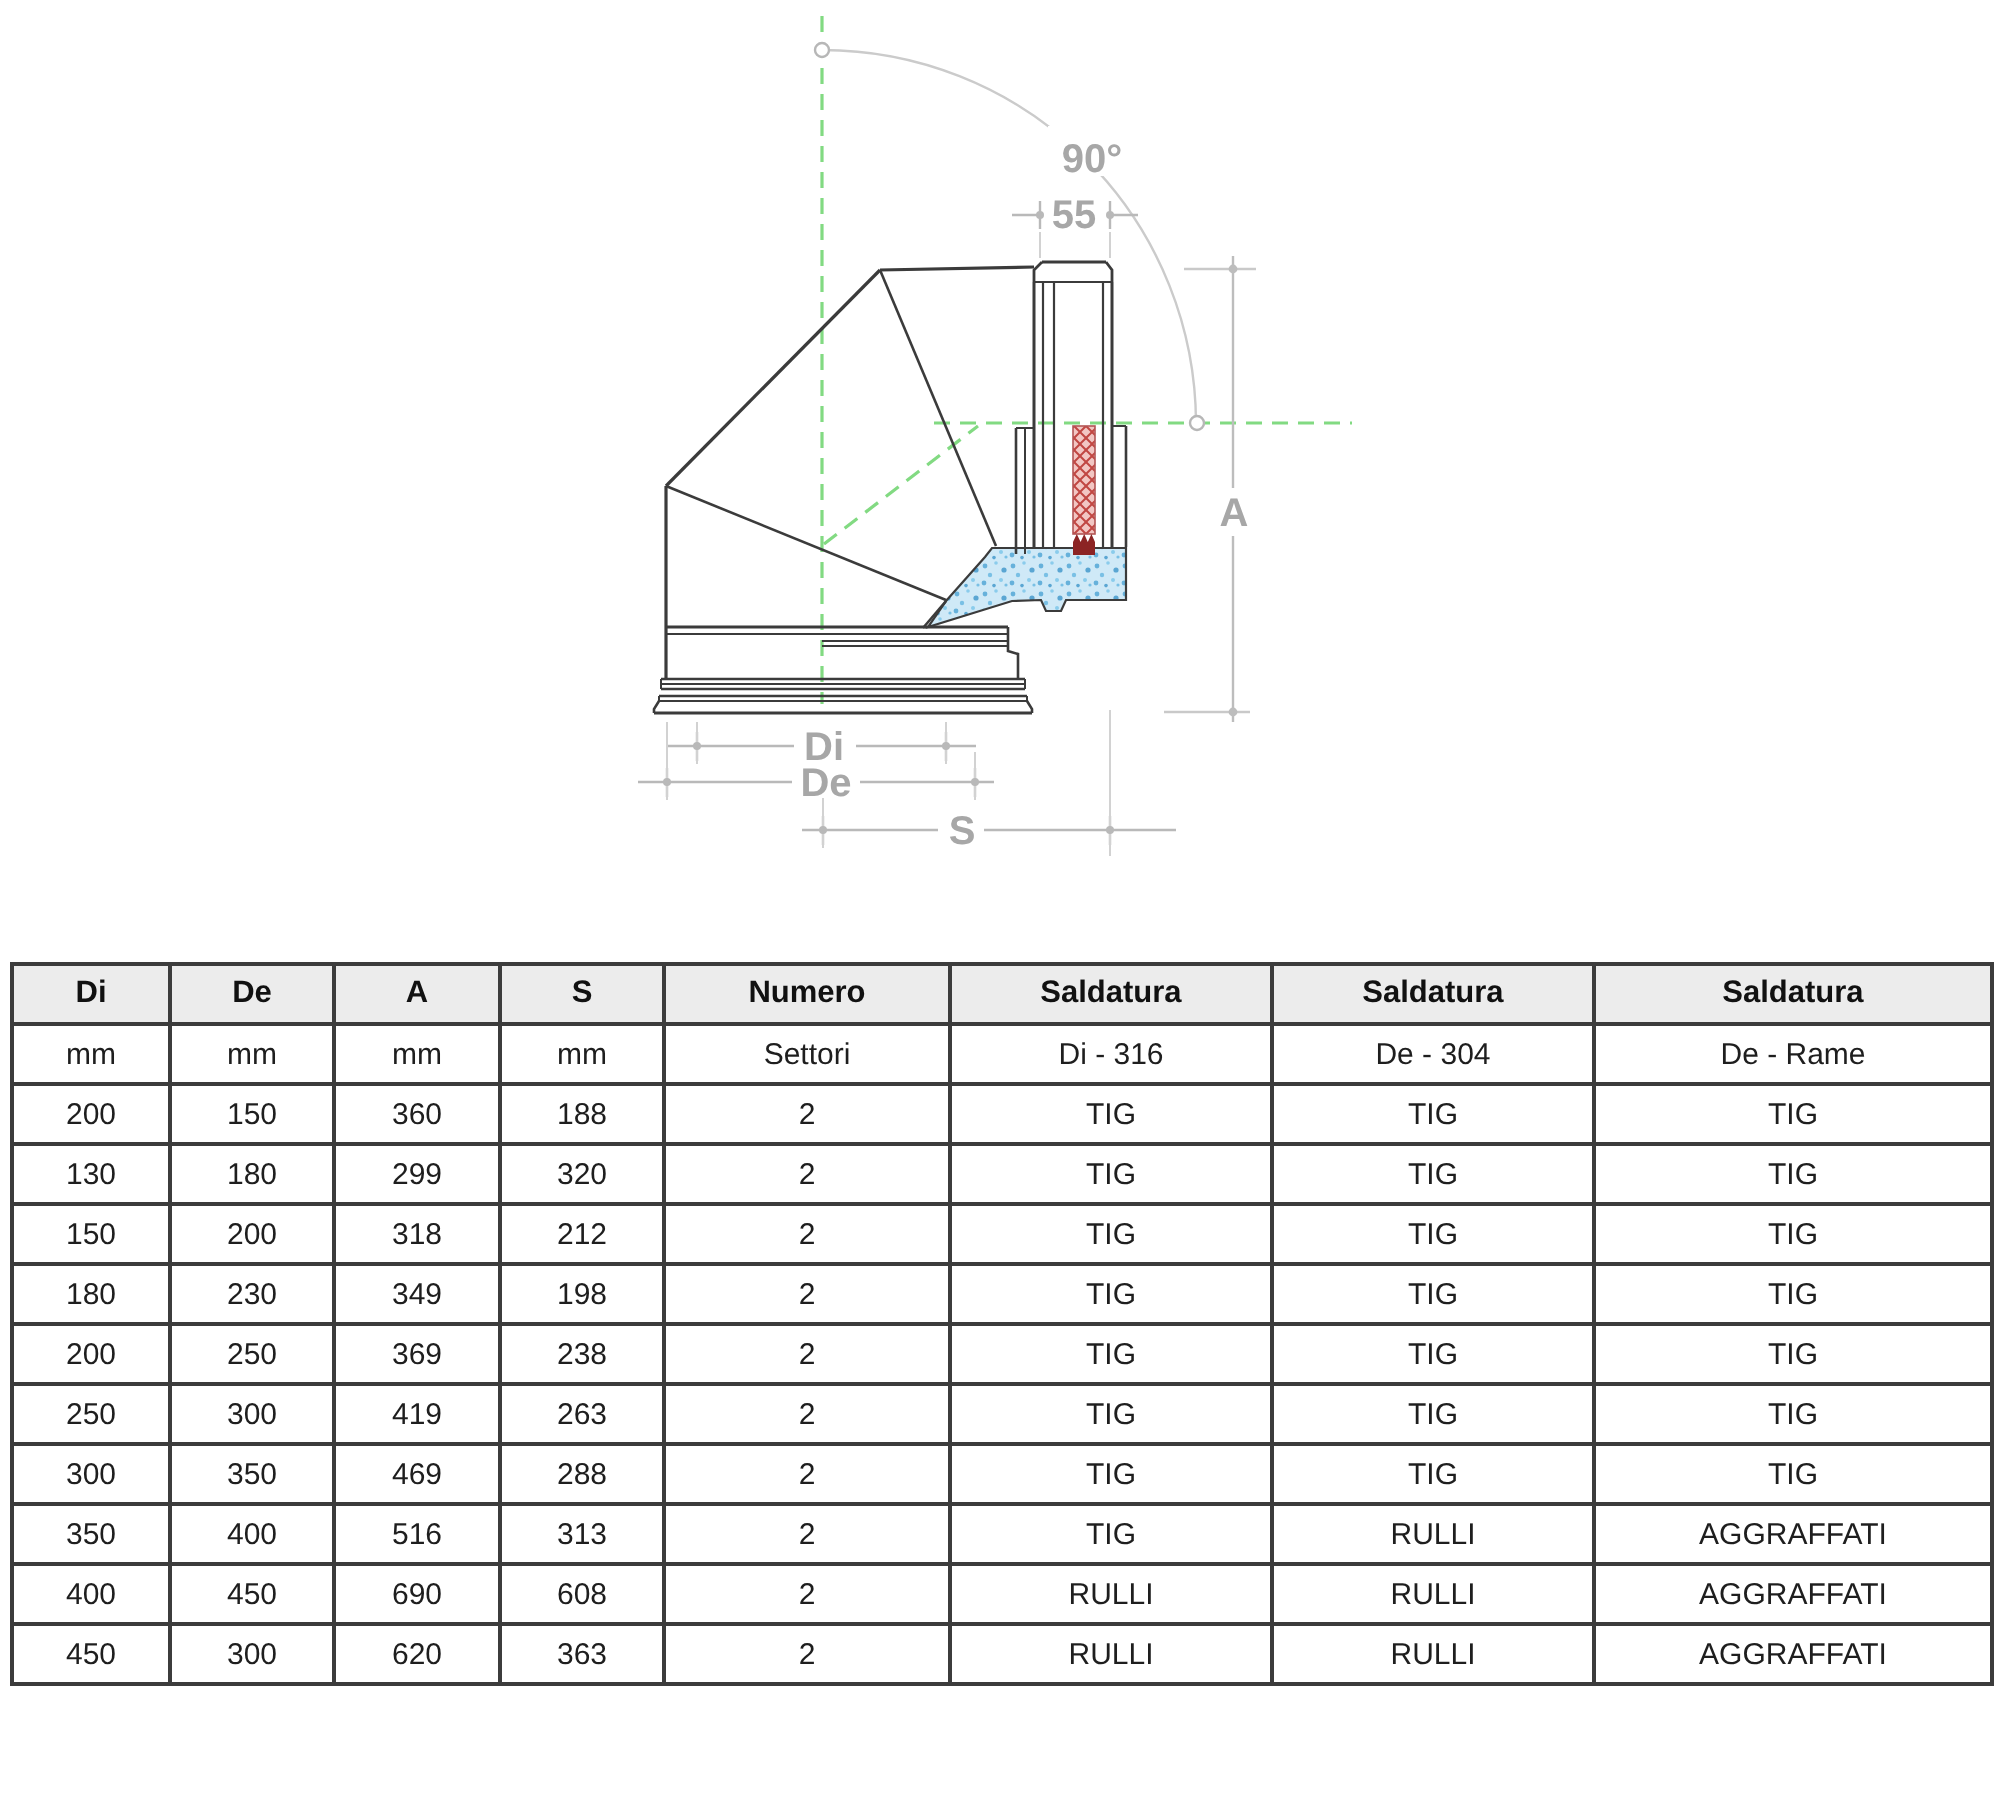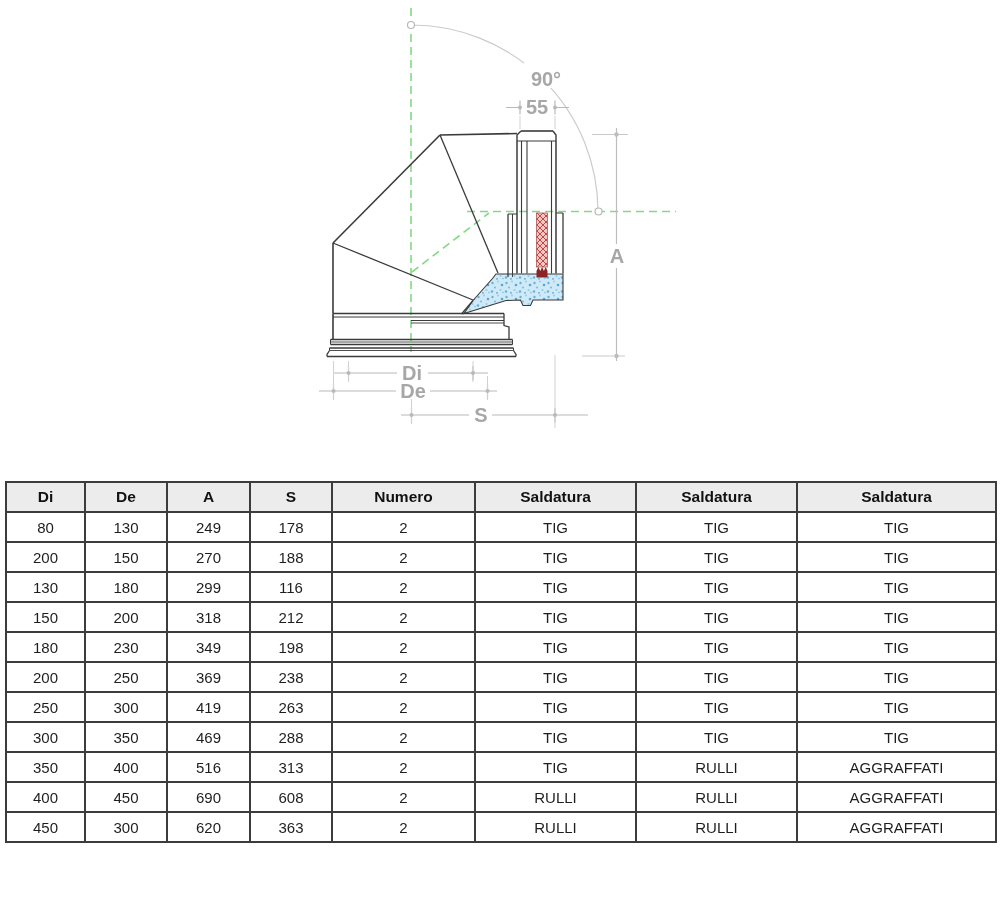--- a/index.html
+++ b/index.html
@@ -194,47 +194,47 @@
       <tr data-name="header-row">
         <th data-name="column-header">Di</th>
         <th data-name="column-header">De</th>
         <th data-name="column-header">A</th>
         <th data-name="column-header">S</th>
         <th data-name="column-header">Numero</th>
         <th data-name="column-header">Saldatura</th>
         <th data-name="column-header">Saldatura</th>
         <th data-name="column-header">Saldatura</th>
       </tr>
+      <tr data-name="units-row">
+        <td data-name="unit-cell">mm</td>
+        <td data-name="unit-cell">mm</td>
+        <td data-name="unit-cell">mm</td>
+        <td data-name="unit-cell">mm</td>
+        <td data-name="unit-cell">Settori</td>
+        <td data-name="unit-cell">Di - 316</td>
+        <td data-name="unit-cell">De - 304</td>
+        <td data-name="unit-cell">De - Rame</td>
+      </tr>
     </thead>
   <tbody data-name="spec-table-body">
       <tr data-name="table-row">
-        <td data-name="table-cell">80</td>
-        <td data-name="table-cell">130</td>
-        <td data-name="table-cell">249</td>
-        <td data-name="table-cell">178</td>
-        <td data-name="table-cell">2</td>
-        <td data-name="table-cell">TIG</td>
-        <td data-name="table-cell">TIG</td>
-        <td data-name="table-cell">TIG</td>
-      </tr>
-      <tr data-name="table-row">
         <td data-name="table-cell">200</td>
         <td data-name="table-cell">150</td>
-        <td data-name="table-cell">270</td>
+        <td data-name="table-cell">360</td>
         <td data-name="table-cell">188</td>
         <td data-name="table-cell">2</td>
         <td data-name="table-cell">TIG</td>
         <td data-name="table-cell">TIG</td>
         <td data-name="table-cell">TIG</td>
       </tr>
       <tr data-name="table-row">
         <td data-name="table-cell">130</td>
         <td data-name="table-cell">180</td>
         <td data-name="table-cell">299</td>
-        <td data-name="table-cell">116</td>
+        <td data-name="table-cell">320</td>
         <td data-name="table-cell">2</td>
         <td data-name="table-cell">TIG</td>
         <td data-name="table-cell">TIG</td>
         <td data-name="table-cell">TIG</td>
       </tr>
       <tr data-name="table-row">
         <td data-name="table-cell">150</td>
         <td data-name="table-cell">200</td>
         <td data-name="table-cell">318</td>
         <td data-name="table-cell">212</td>

